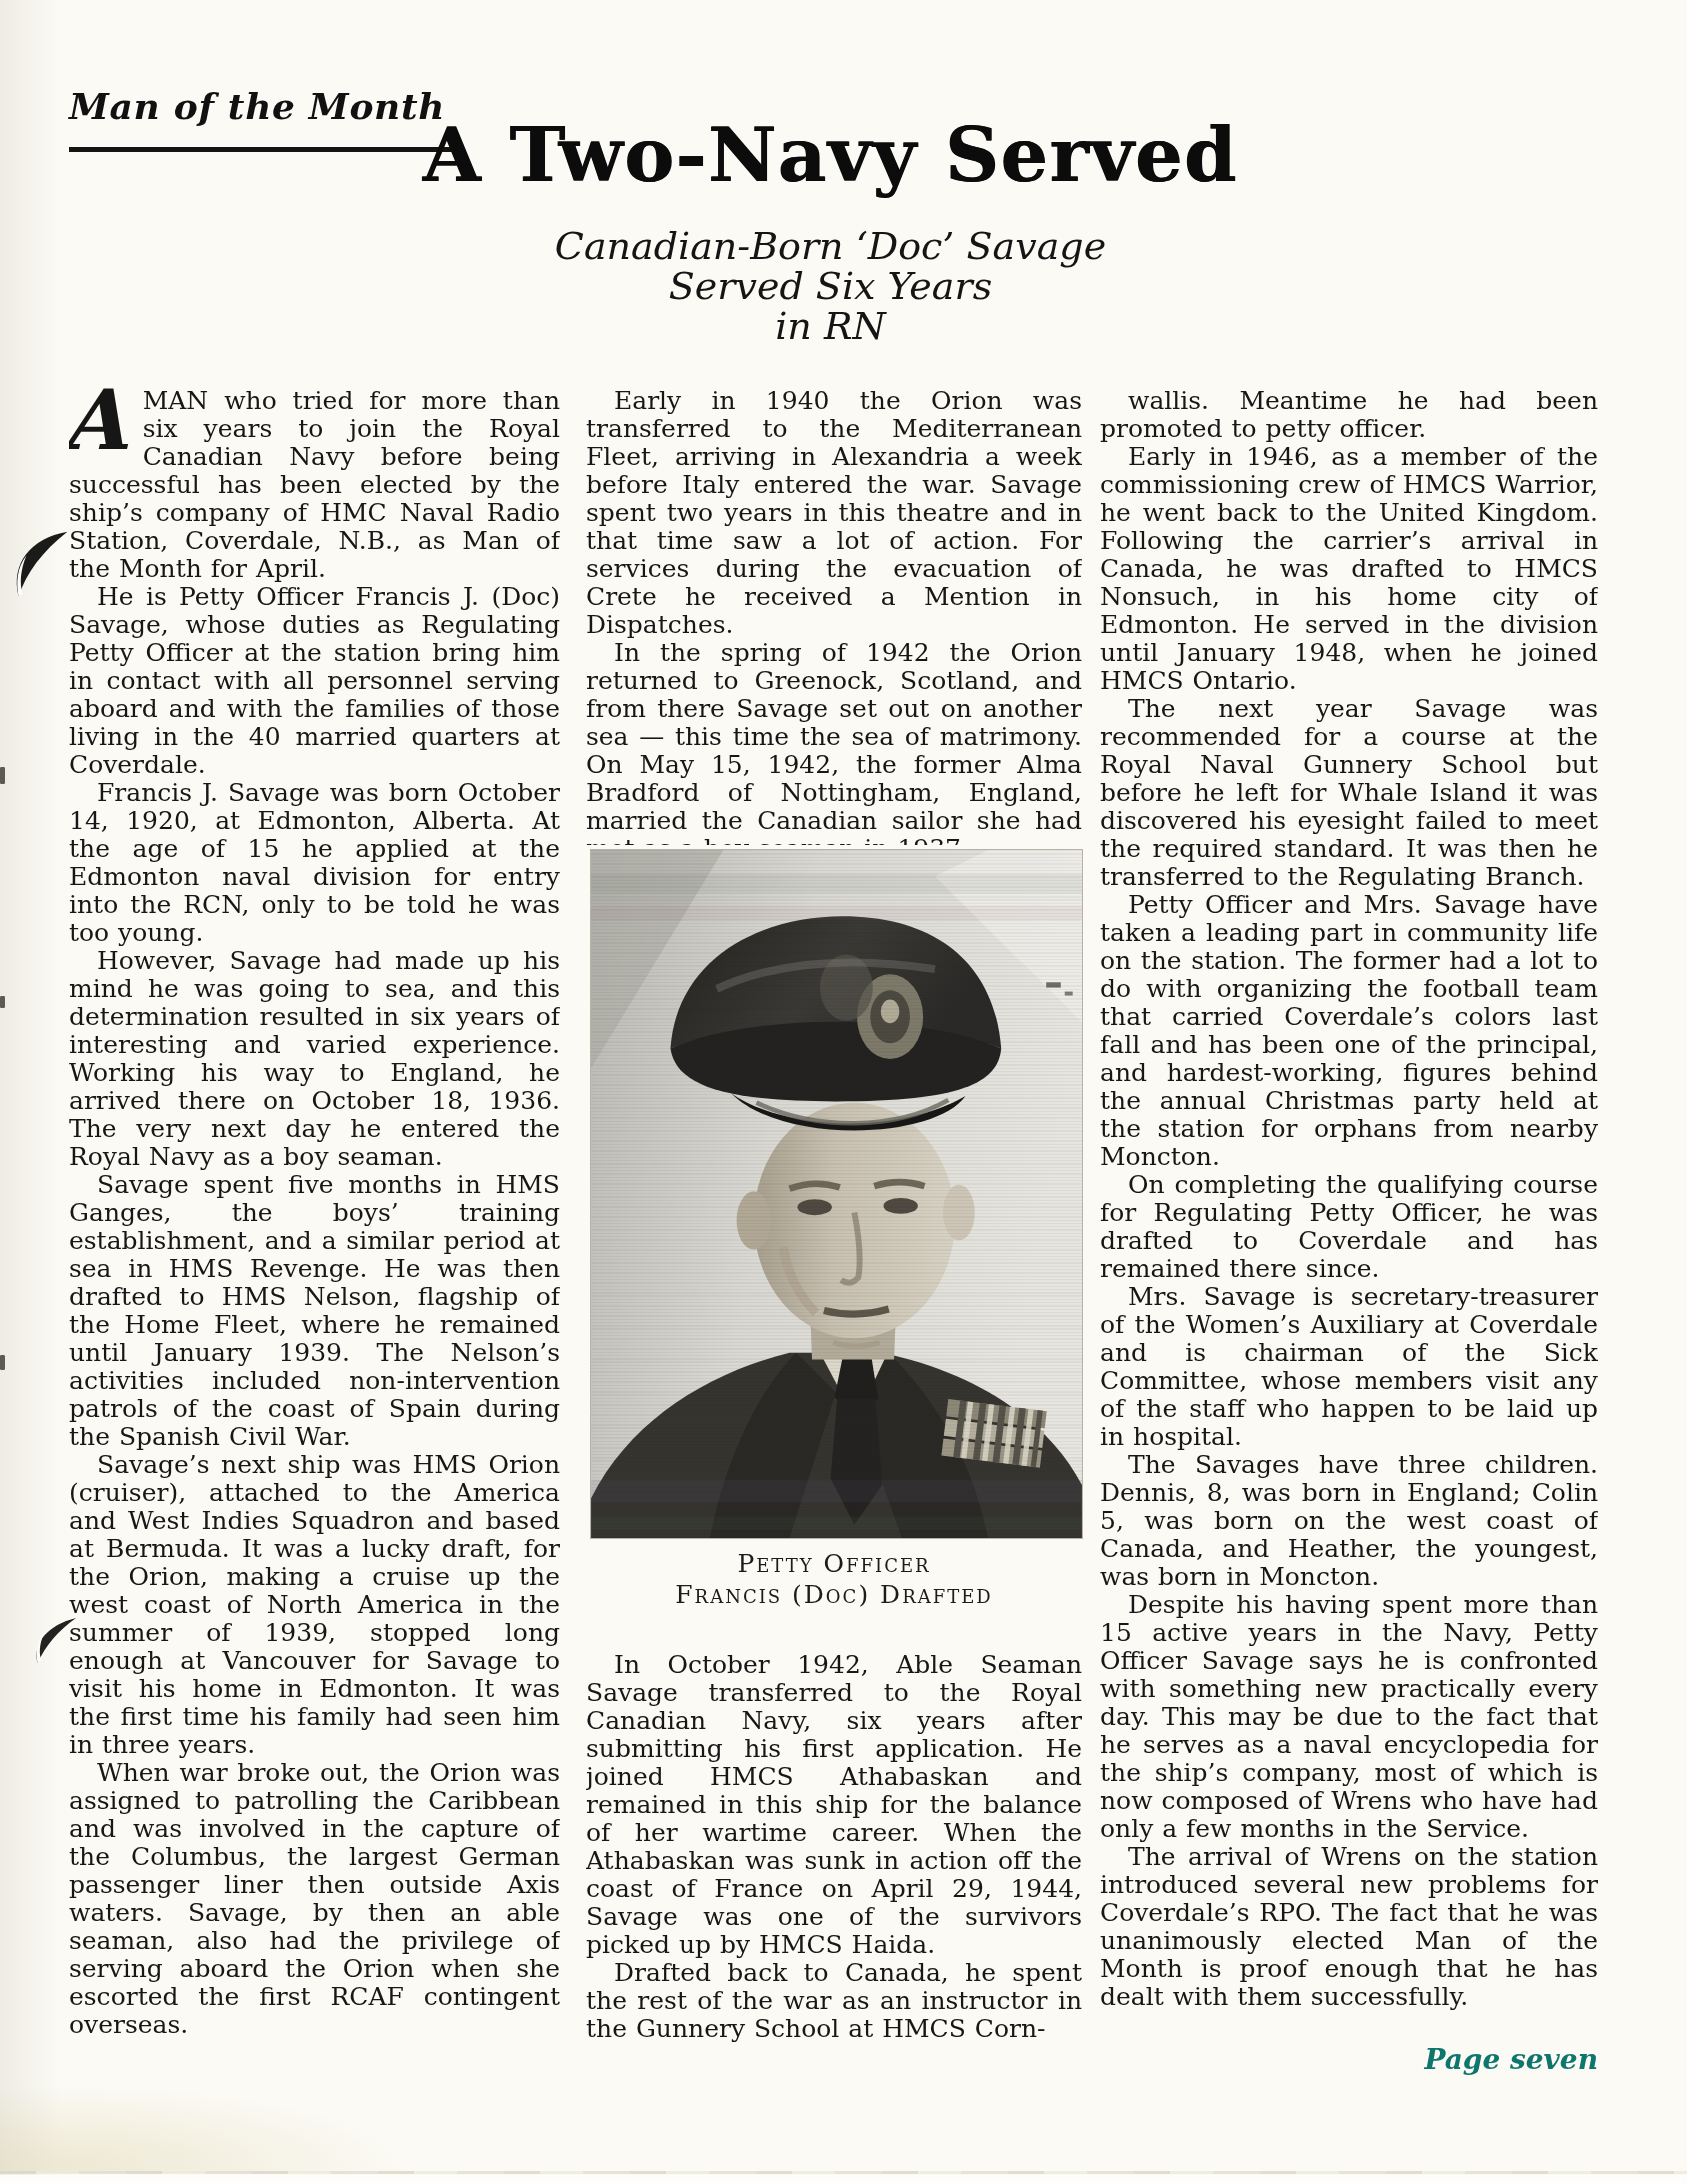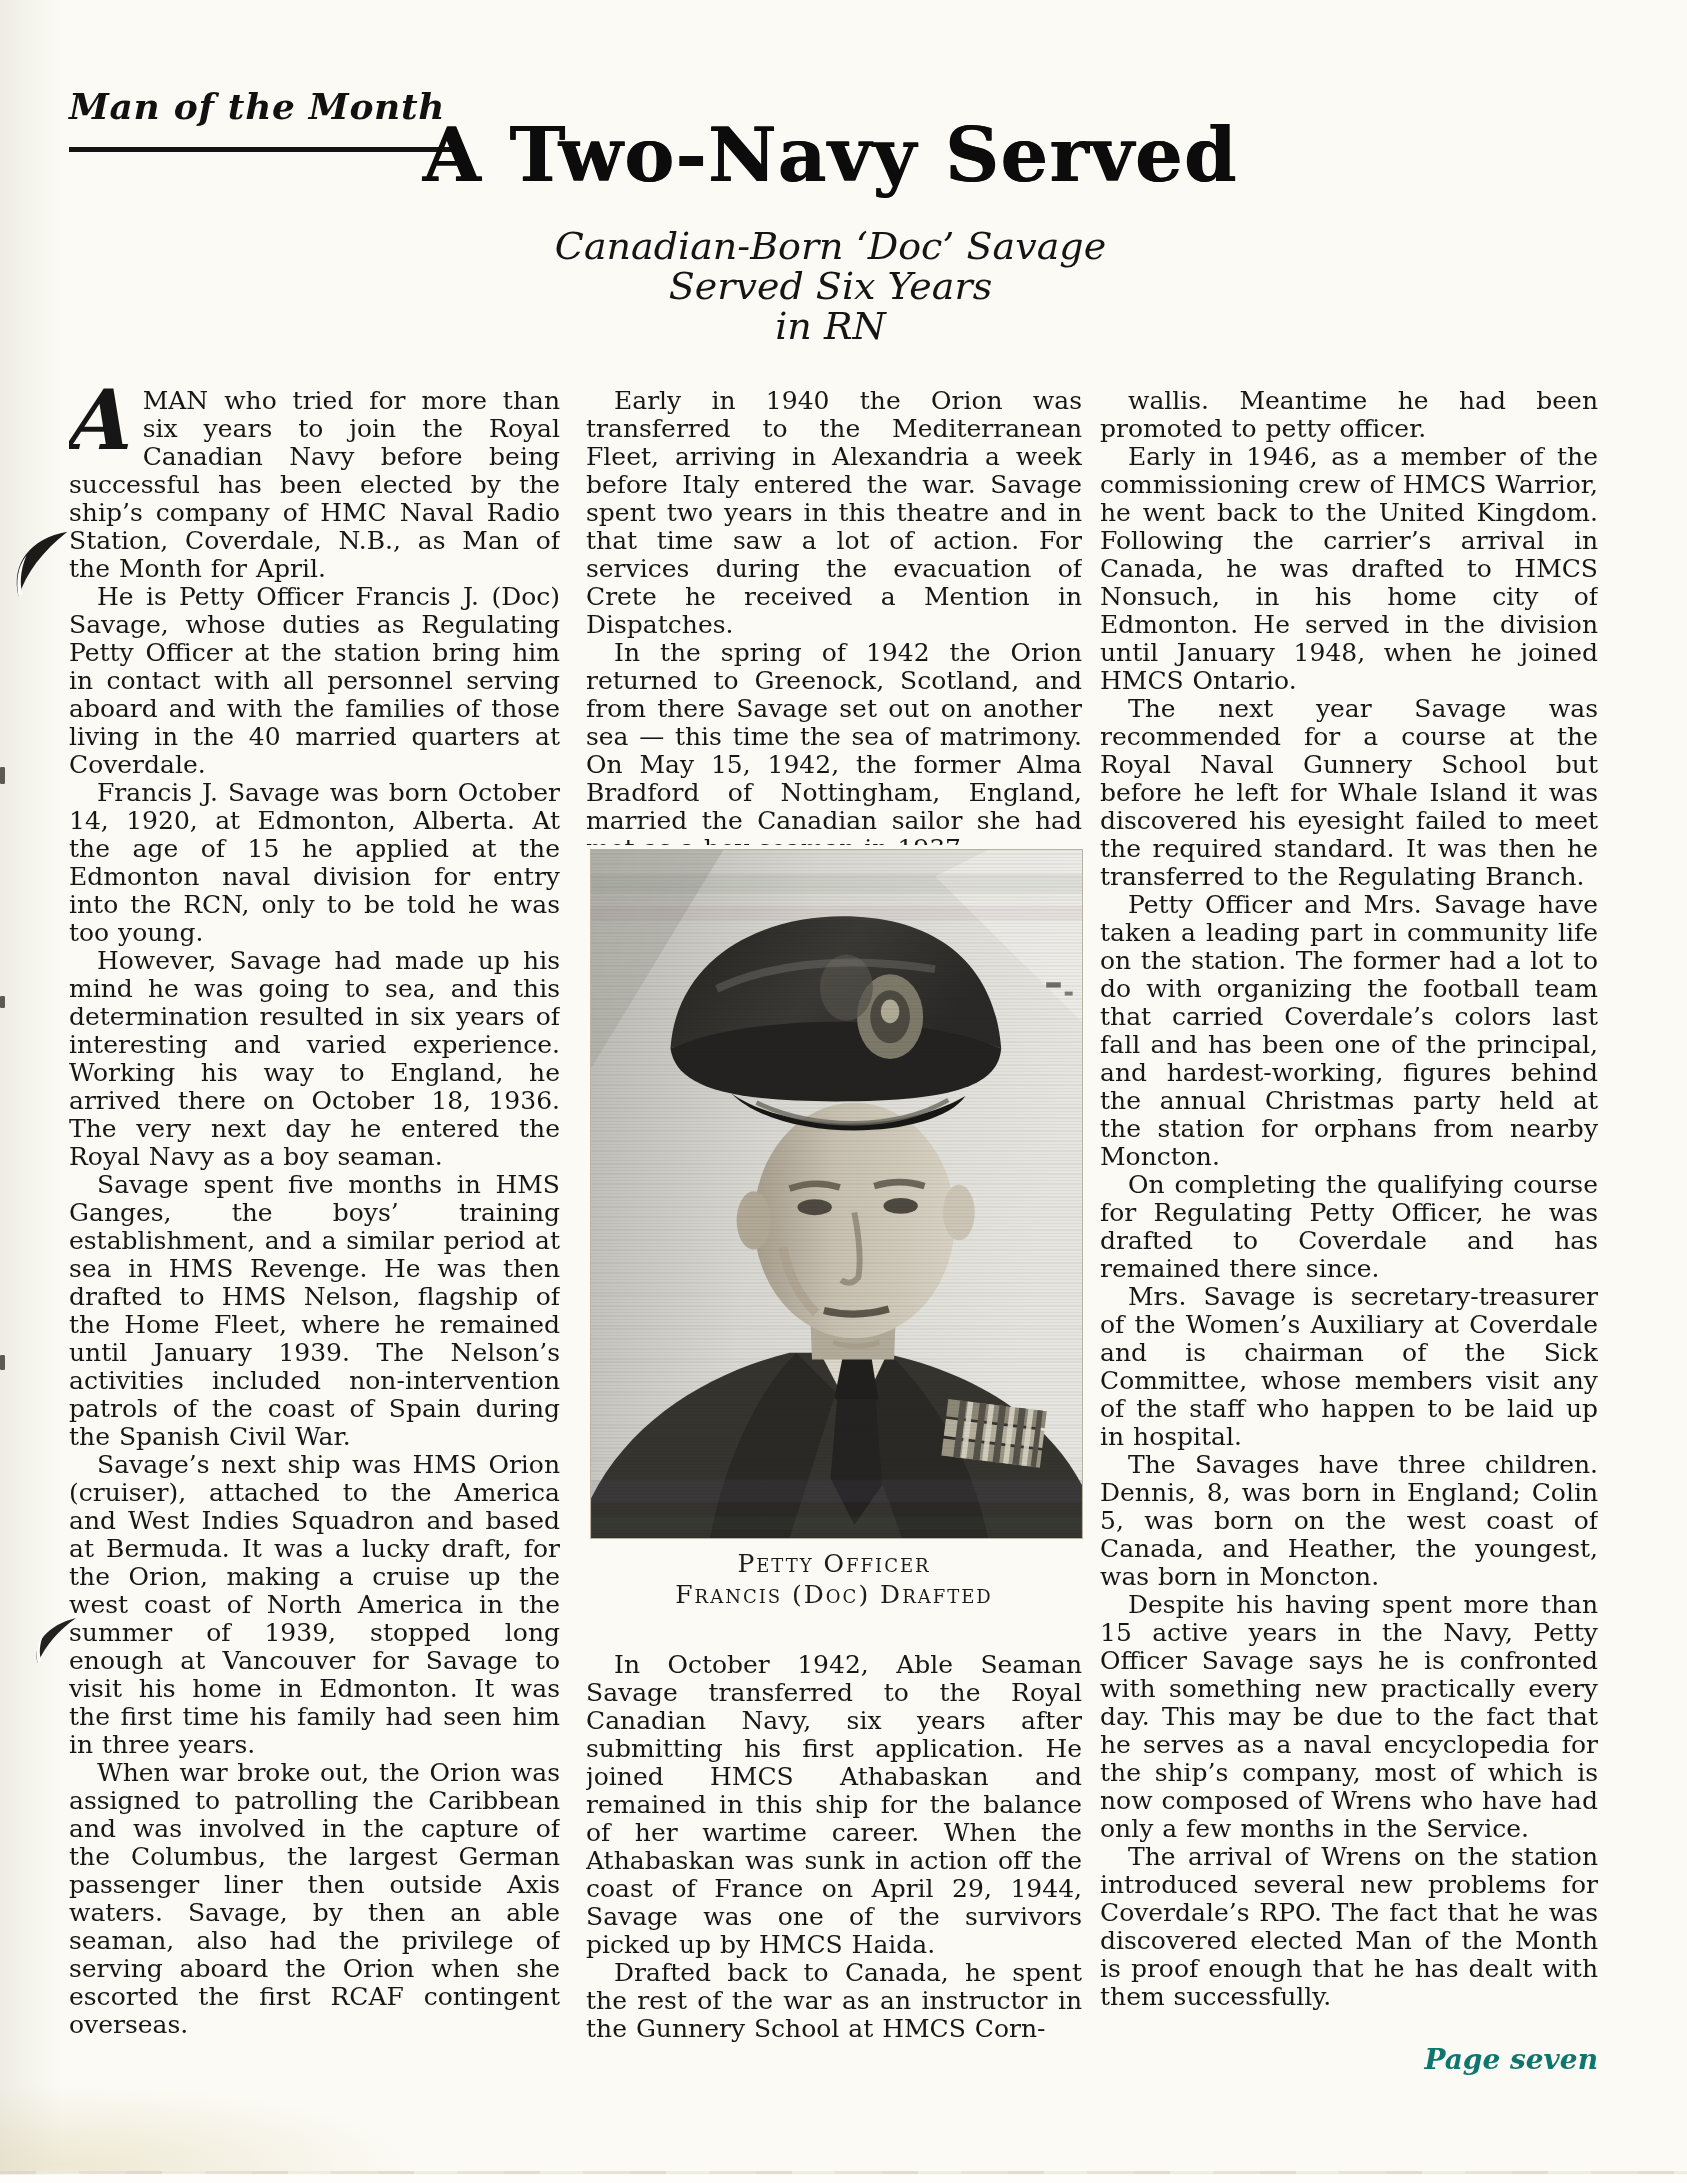--- a/index.html
+++ b/index.html
@@ -244,21 +244,21 @@
 
   <div id="col3" class="col">
       <p class="para">wallis. Meantime he had been promoted to petty officer.</p>
       <p class="para">Early in 1946, as a member of the commissioning crew of HMCS Warrior, he went back to the United Kingdom. Following the carrier’s arrival in Canada, he was drafted to HMCS Nonsuch, in his home city of Edmonton. He served in the division until January 1948, when he joined HMCS Ontario.</p>
       <p class="para">The next year Savage was recommended for a course at the Royal Naval Gunnery School but before he left for Whale Island it was discovered his eyesight failed to meet the required standard. It was then he transferred to the Regulating Branch.</p>
       <p class="para">Petty Officer and Mrs. Savage have taken a leading part in community life on the station. The former had a lot to do with organizing the football team that carried Coverdale’s colors last fall and has been one of the principal, and hardest-working, figures behind the annual Christmas party held at the station for orphans from nearby Moncton.</p>
       <p class="para">On completing the qualifying course for Regulating Petty Officer, he was drafted to Coverdale and has remained there since.</p>
       <p class="para">Mrs. Savage is secretary-treasurer of the Women’s Auxiliary at Coverdale and is chairman of the Sick Committee, whose members visit any of the staff who happen to be laid up in hospital.</p>
       <p class="para">The Savages have three children. Dennis, 8, was born in England; Colin 5, was born on the west coast of Canada, and Heather, the youngest, was born in Moncton.</p>
       <p class="para">Despite his having spent more than 15 active years in the Navy, Petty Officer Savage says he is confronted with something new practically every day. This may be due to the fact that he serves as a naval encyclopedia for the ship’s company, most of which is now composed of Wrens who have had only a few months in the Service.</p>
-      <p class="para">The arrival of Wrens on the station introduced several new problems for Coverdale’s RPO. The fact that he was discovered elected Man of the Month is proof enough that he has dealt with them successfully.</p>
+      <p class="para">The arrival of Wrens on the station introduced several new problems for Coverdale’s RPO. The fact that he was unanimously elected Man of the Month is proof enough that he has dealt with them successfully.</p>
     </div>
 
   <div id="page-number">Page seven</div>
 
   <svg id="tear-curl-1" class="tear-curl" width="66" height="73" viewBox="0 0 100 110">
     <path d="M96,4 C40,14 10,52 22,102 C34,66 58,34 96,4 Z" fill="#1b1b1a"></path>
     <path d="M22,102 C18,80 20,58 34,40 C24,64 24,84 28,98 Z" fill="#fdfcf8"></path>
   </svg>
   <svg id="tear-curl-2" class="tear-curl" width="53" height="53" viewBox="0 0 80 80">
     <path d="M74,6 C32,16 8,44 16,74 C28,48 46,26 74,6 Z" fill="#222221"></path>

